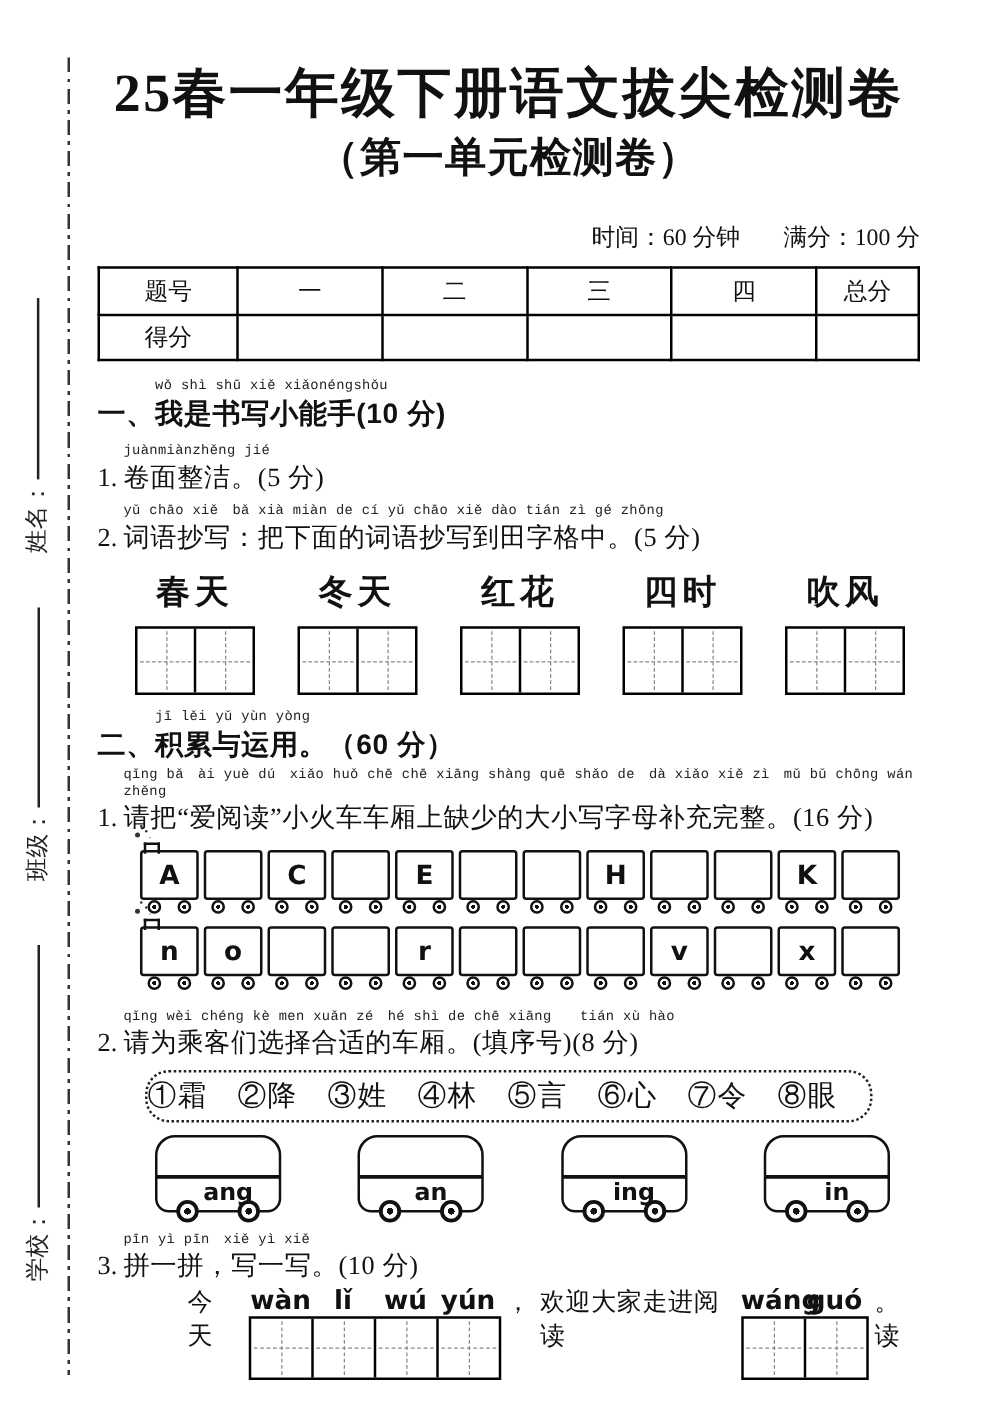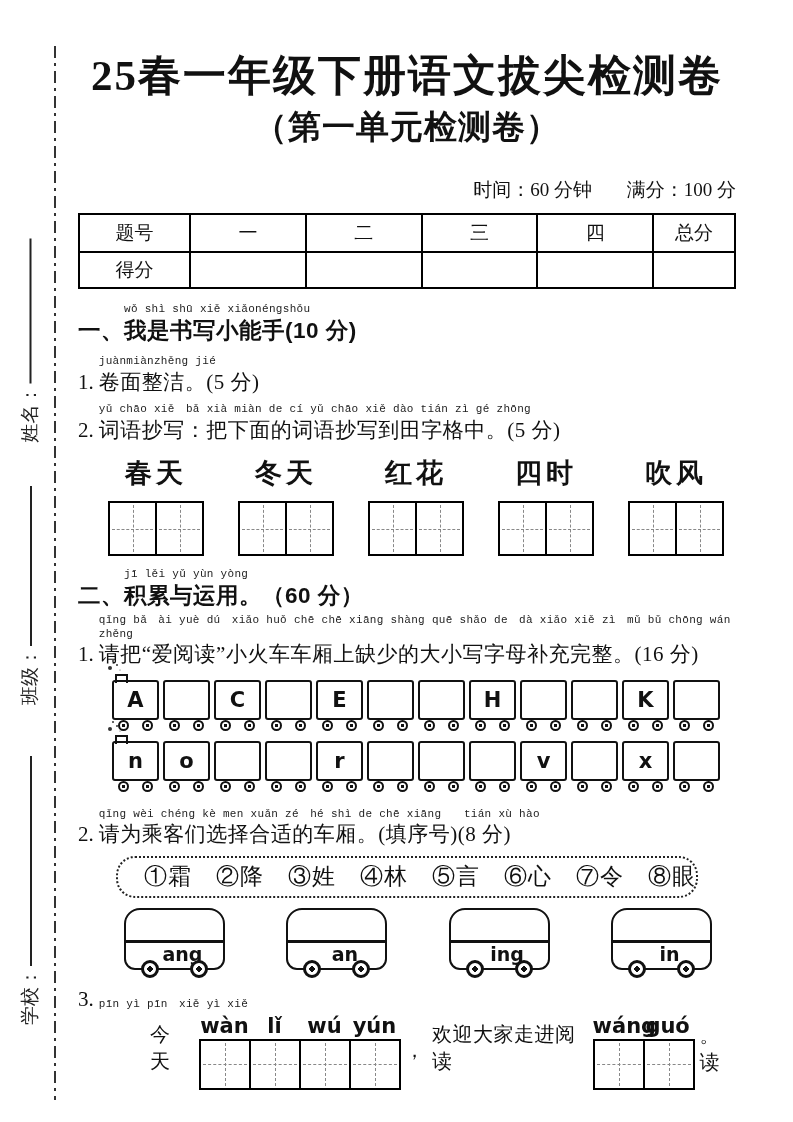--- a/index.html
+++ b/index.html
@@ -53,32 +53,32 @@
        margin-bottom:15px;display:flex;align-items:center;justify-content:center;
        font-family:"DejaVu Sans",sans-serif;font-weight:700;font-size:21px;}
   .wheel{position:absolute;bottom:-13px;width:7px;height:7px;border:2px solid #111;border-radius:50%;
          background:radial-gradient(circle,#111 0 1.6px,#fff 1.7px);}
   .wl{left:4px;} .wr2{right:4px;}
   .chimney{position:absolute;left:1px;top:-8px;width:9px;height:7px;border:2px solid #111;border-bottom:none;}
   .smoke{position:absolute;left:30px;top:-14px;width:4px;height:4px;border-radius:50%;background:#333;
          box-shadow:7px -3px 0 -1px #333,3px -7px 0 -1px #333,10px 2px 0 -1.5px #333;}
   
   .passenger-box{margin:8px auto 0;width:578px;height:38px;border:2.5px dotted #222;border-radius:19px;
-     display:flex;align-items:center;justify-content:flex-end;font-size:23px;letter-spacing:1px;}
+     display:flex;align-items:center;justify-content:flex-start;font-size:23px;letter-spacing:1px;}
   .buses-row{display:flex;justify-content:space-between;margin-top:10px;padding:0 24px 0 46px;}
   .bus{position:relative;width:97px;height:58px;border:2.5px solid #111;border-radius:16px 16px 11px 11px;}
   .bus::before{content:'';position:absolute;left:-1px;right:-1px;top:53%;border-top:3px solid #111;}
   .bus-label{position:absolute;left:16px;right:0;bottom:3px;text-align:center;
      font-family:"DejaVu Sans",sans-serif;font-weight:700;font-size:19px;}
   .bwheel{position:absolute;bottom:-10px;width:12px;height:12px;border:3px solid #111;border-radius:50%;
      background:radial-gradient(circle,#111 0 2.6px,#fff 2.7px);}
   .bwl{left:15px;} .bwr{right:15px;}
   
   .q3-head{margin-top:16px;}
-  .q3-line{display:flex;align-items:center;margin-top:2px;}
+  .q3-line{display:flex;align-items:flex-start;margin-top:2px;}
   .q3-text{font-size:20px;letter-spacing:.5px;margin-bottom:8px;}
   .q3-prefix{margin-left:72px;}
   .q3-comma{margin-bottom:3px;margin-left:3px;}
   .q3-middle{margin-left:7px;}
   .q3-suffix{margin-left:5px;margin-bottom:6px;}
   .gwp{display:flex;flex-direction:column;}
   .gwp1{margin-left:13px;} .gwp2{margin-left:15px;}
   .gwp-pinyin{display:flex;margin-bottom:1px;}
   .gwp-pinyin span{width:50px;text-align:center;font-family:"DejaVu Sans",sans-serif;font-weight:700;font-size:21px;}
 </style>
@@ -370,20 +370,21 @@
           <span class="bus-label">in</span>
           <span class="bwheel bwl"></span>
           <span class="bwheel bwr"></span>
         </div>
       </div>
 
     <div class="q-head q3-head">
       <span class="q-num">3.</span>
       <span class="stack">
         <span class="pinyin">pīn yì pīn　xiě yì xiě</span>
+        <span class="q-text">拼一拼，写一写。(10 分)</span>
       </span>
     </div>
 
     <div class="q3-line">
       <span class="q3-text q3-prefix">今天</span>
       <div class="gwp gwp1" id="gwp-1">
           <div class="gwp-pinyin">
             <span>wàn</span>
             <span>lǐ</span>
             <span>wú</span>

